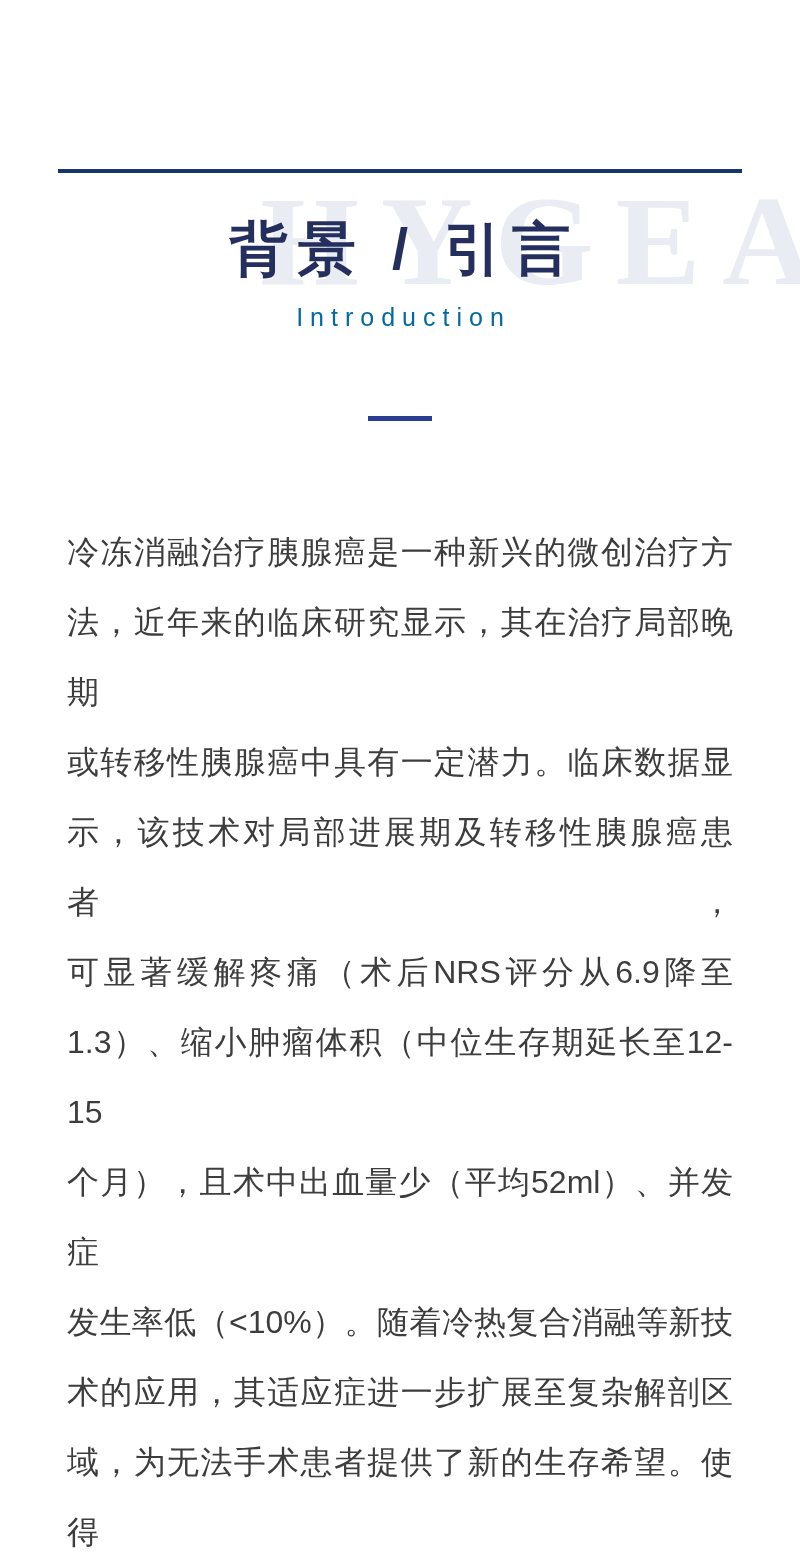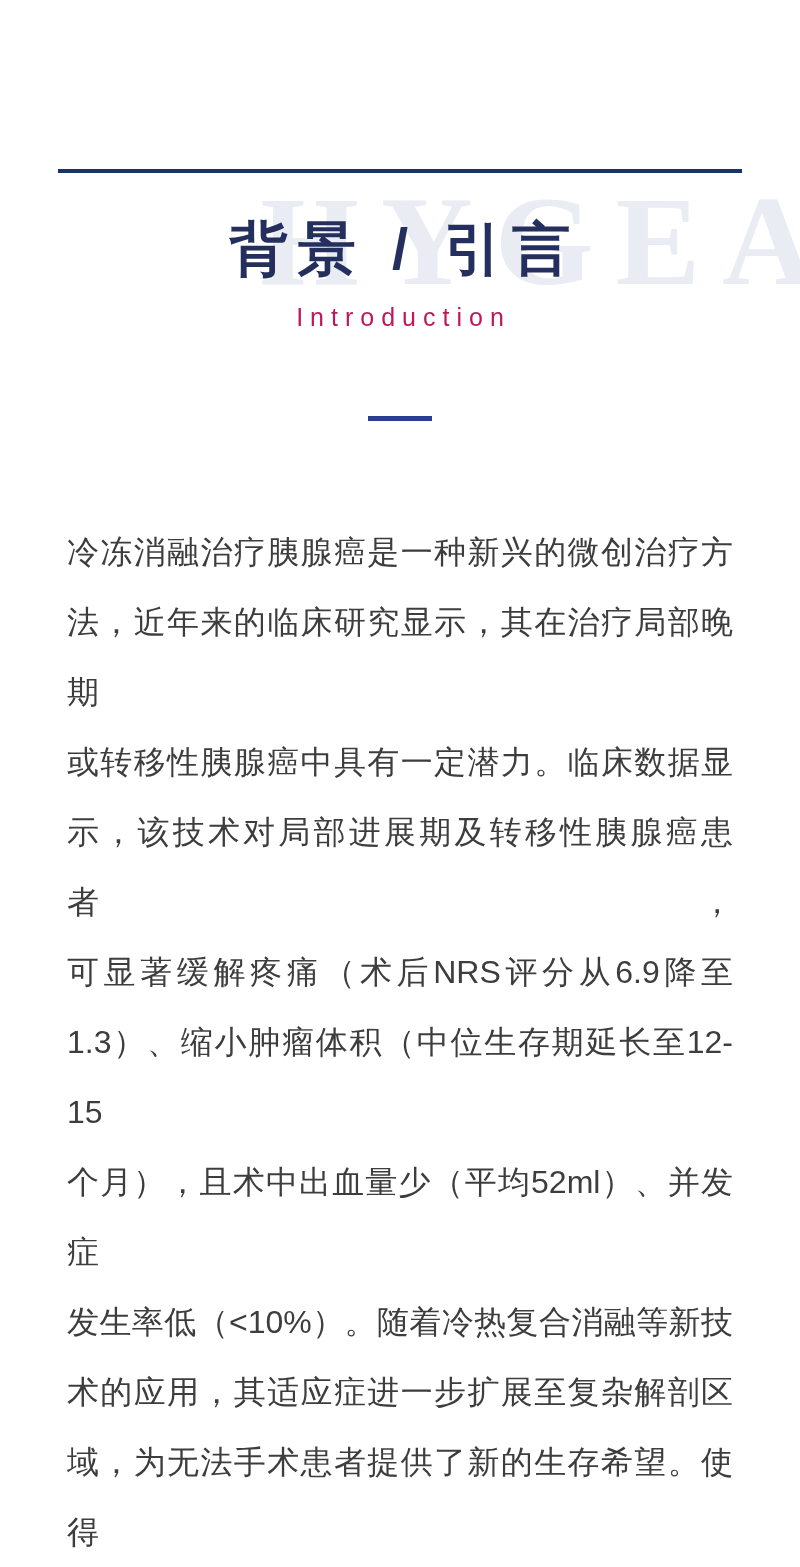--- a/index.html
+++ b/index.html
@@ -65,21 +65,21 @@
     position: absolute;
     top: 301px;
     left: 0;
     width: 100%;
     text-align: center;
     font-size: 25px;
     line-height: 32px;
     font-weight: 400;
     letter-spacing: 7px;
     text-indent: 7px;
-    color: #be185d;
+    color: #0369a1;
   }
   .accent-bar {
     position: absolute;
     top: 416px;
     left: 368px;
     width: 64px;
     height: 5px;
     background: #2b3f92;
   }
   .article {

